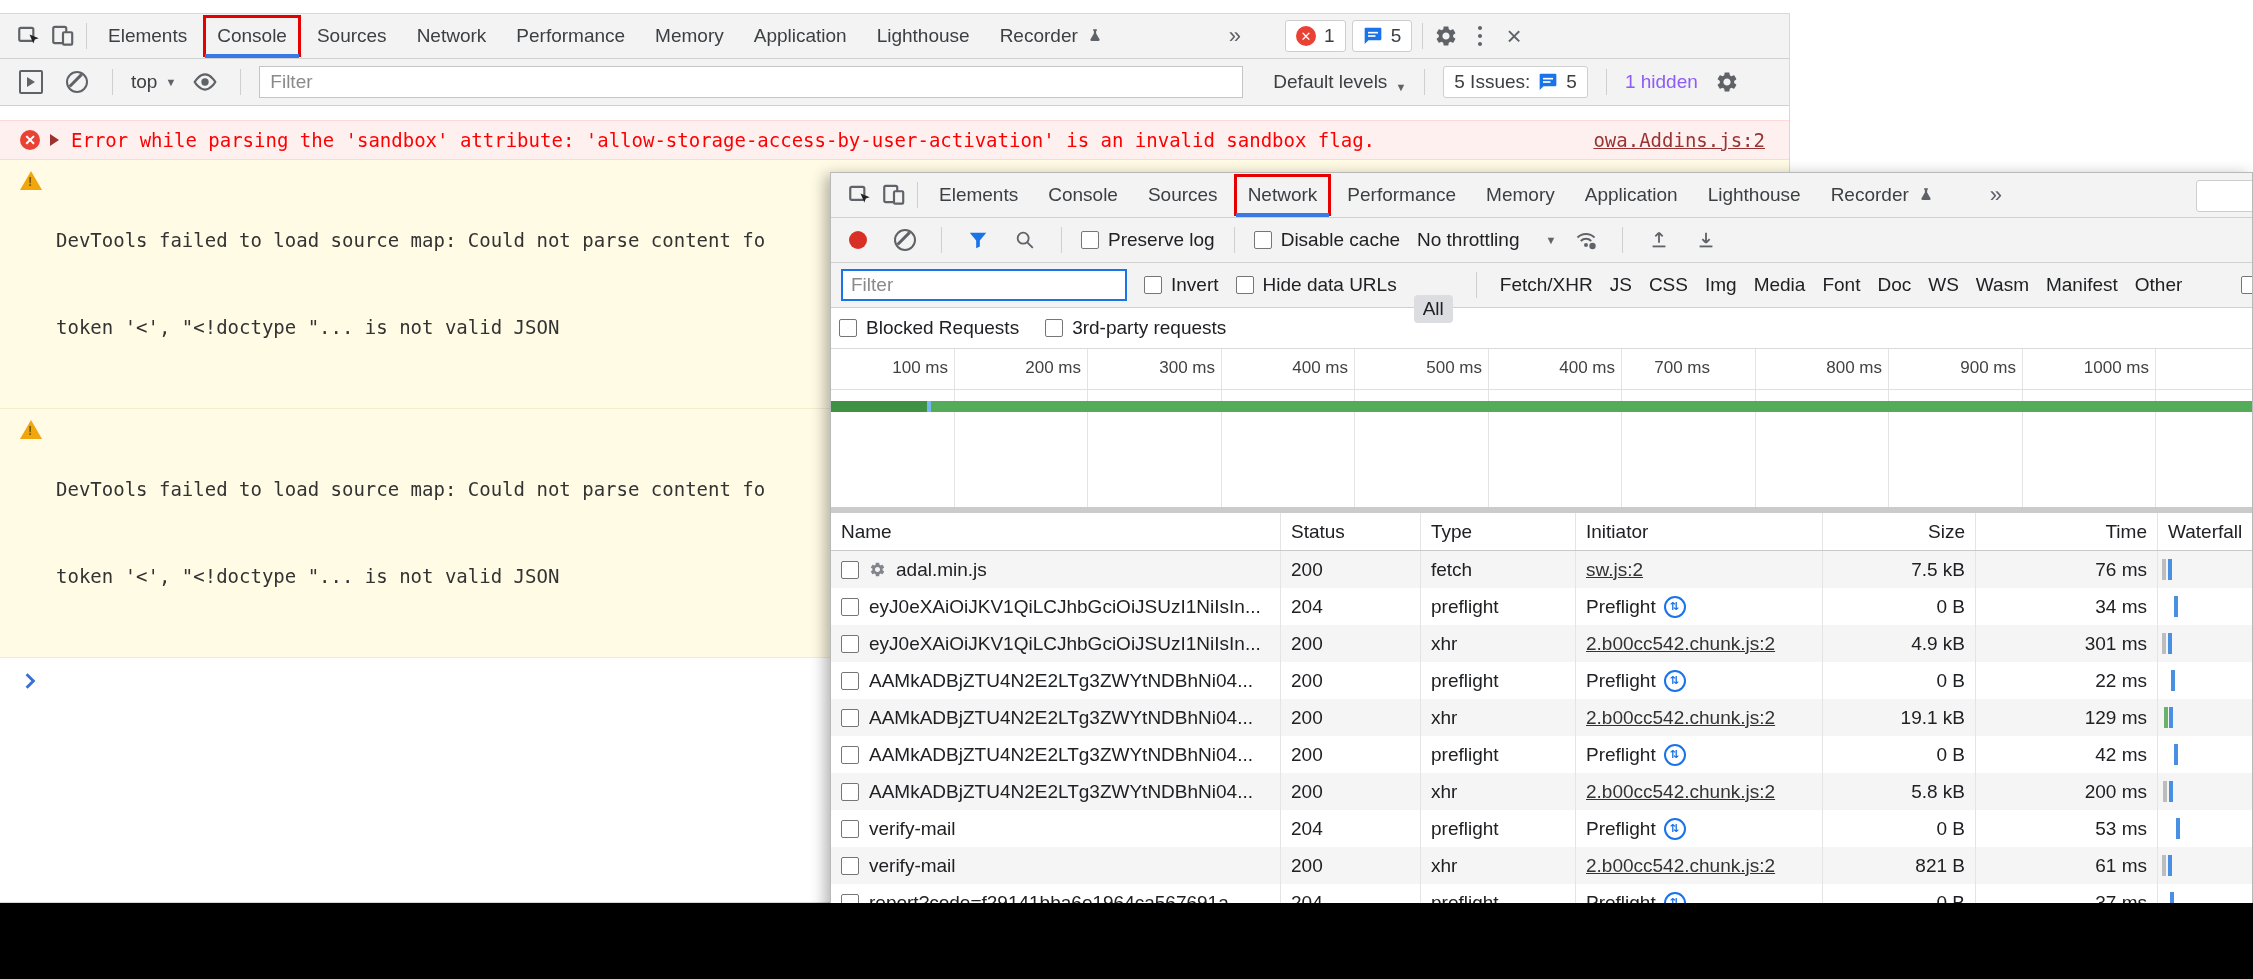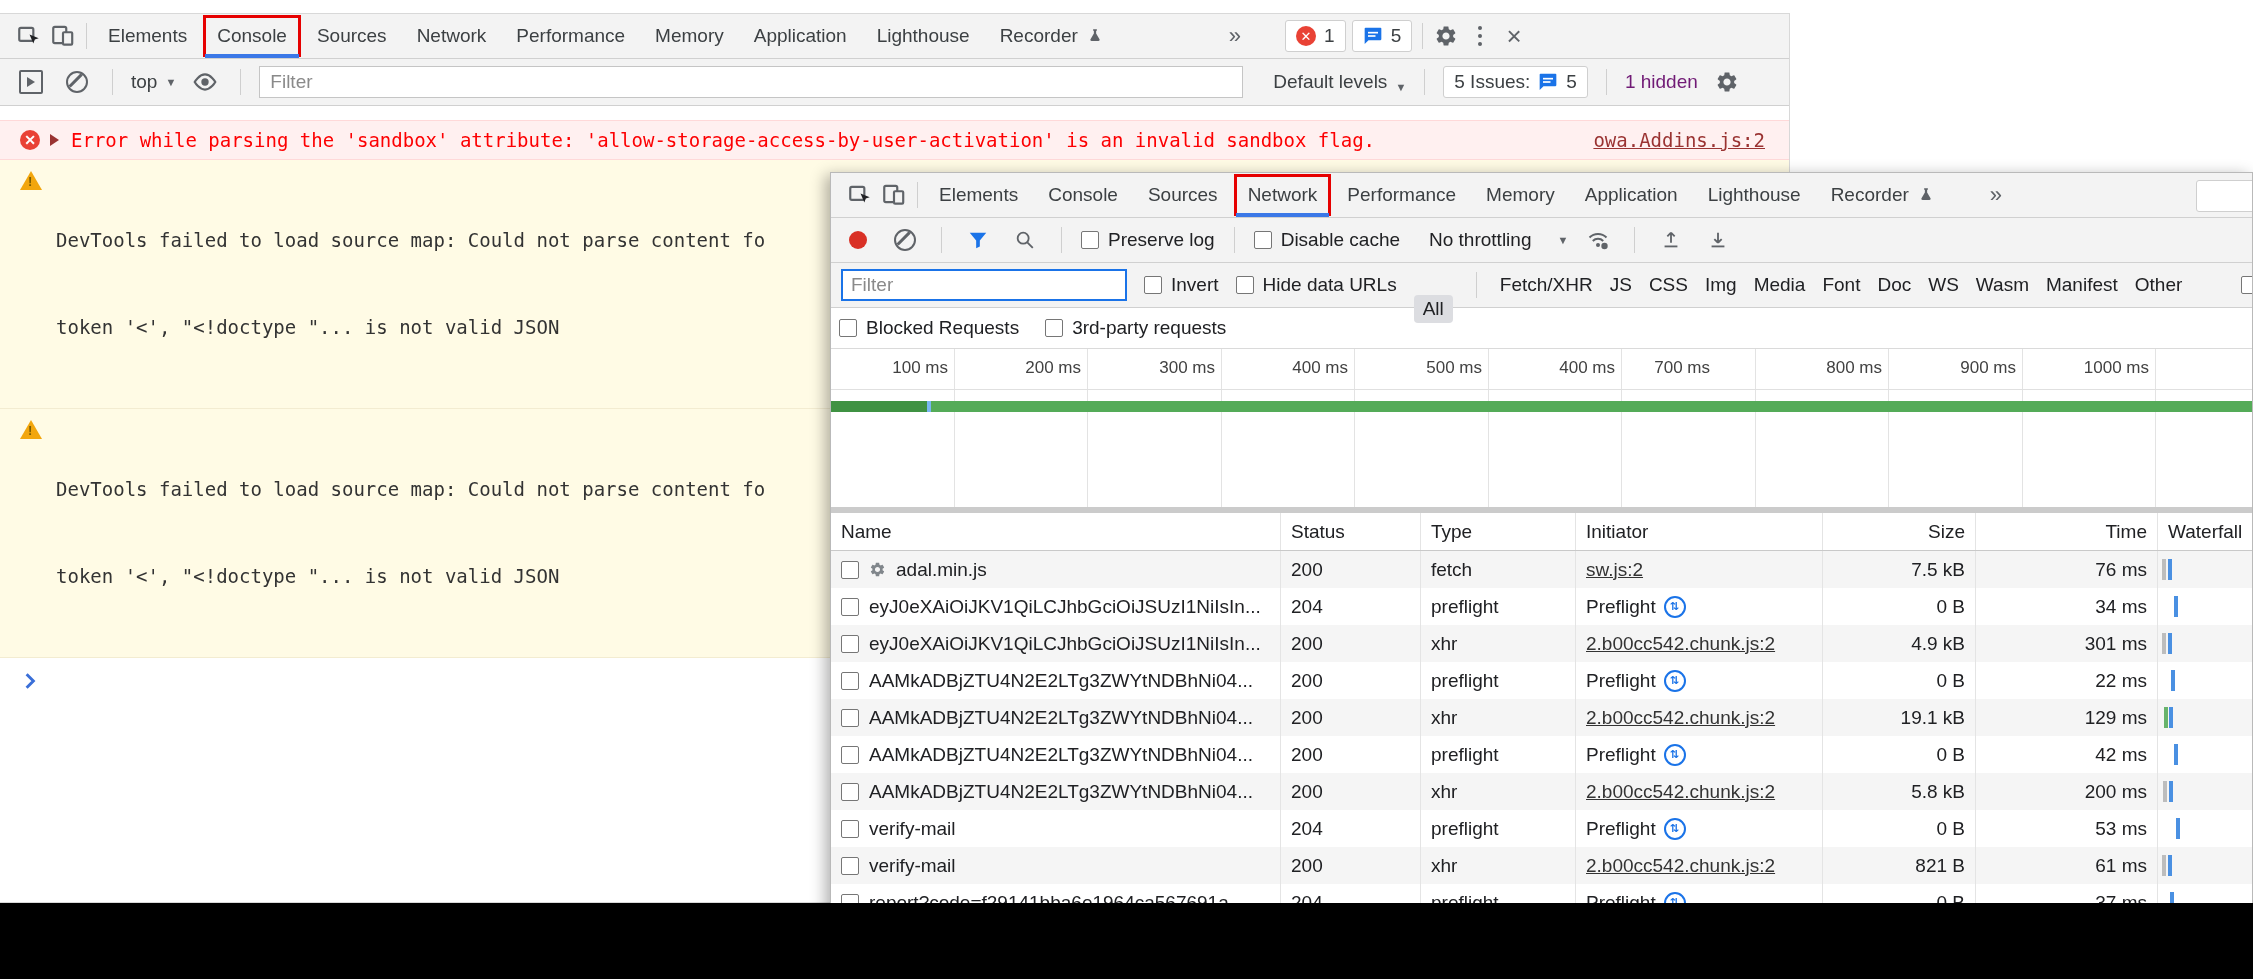--- a/index.html
+++ b/index.html
@@ -27,21 +27,21 @@
   .kebab i{width:4px;height:4px;border-radius:50%;background:#5f6368;}
   .closex{font-size:26px;color:#5f6368;line-height:1;}
   
   .ctb{height:46px;background:#f3f3f3;border-bottom:1px solid #d0d0d0;display:flex;align-items:center;
        padding:0 14px;gap:12px;font-size:19px;color:#3c4043;}
   .ctb .input{height:30px;border:1px solid #c5c5c5;background:#fff;font-size:19px;padding:0 10px;
               font-family:inherit;color:#202124;flex:1;max-width:962px;}
   .ctb .input::placeholder,.nfb .input::placeholder{color:#8a8a8a;}
   .ddl{display:flex;align-items:center;gap:8px;white-space:nowrap;}
   .caret{font-size:11px;color:#5f6368;}
-  .dim{color:#701a75;}
+  .dim{color:#8b5cf6;}
   .ban{width:18px;height:18px;border:2.5px solid #5f6368;border-radius:50%;position:relative;flex:none;}
   .ban::after{content:"";position:absolute;left:-1px;top:6px;width:17px;height:2.5px;background:#5f6368;transform:rotate(-45deg);}
   .sqplay{width:20px;height:20px;border:2px solid #5f6368;border-radius:2px;display:flex;align-items:center;justify-content:center;}
   .sqplay::after{content:"";width:0;height:0;border-left:8px solid #5f6368;border-top:5px solid transparent;border-bottom:5px solid transparent;}
   
   .msgs{font-family:"DejaVu Sans Mono","Liberation Mono",monospace;font-size:19px;margin-top:14px;}
   .mrow{display:flex;align-items:center;padding:0 24px 0 20px;box-sizing:border-box;}
   .err{height:40px;background:#fff0f0;border-top:1px solid #ffd9d9;border-bottom:1px solid #ffd9d9;color:#fd0002;}
   .err .tri{width:0;height:0;border-left:9px solid #9a3332;border-top:6px solid transparent;border-bottom:6px solid transparent;margin:0 12px 0 10px;flex:none;}
   .errlink{margin-left:auto;color:#9a3332;text-decoration:underline;white-space:nowrap;padding-left:30px;}
@@ -283,21 +283,21 @@
       <span class="vsep"></span>
       <span class="cblab">
         <span class="cb"></span>
         <span>Preserve log</span>
       </span>
       <span class="vsep"></span>
       <span class="cblab">
         <span class="cb"></span>
         <span>Disable cache</span>
       </span>
-      <span class="ddl" style="margin-left:16px;">
+      <span class="ddl" style="margin-left:4px;">
         <span>No throttling</span>
         <span class="caret" style="margin-left:18px;">▼</span>
       </span>
       <span class="icobtn">
         <svg width="24" height="24" viewBox="0 0 24 24">
             <path d="M3.5 9.5a12 12 0 0 1 17 0" fill="none" stroke="#5f6368" stroke-width="2"></path>
             <path d="M6.8 13a7.3 7.3 0 0 1 10.4 0" fill="none" stroke="#5f6368" stroke-width="2"></path>
             <circle cx="12" cy="17" r="2" fill="#5f6368"></circle>
             <circle cx="18.5" cy="18" r="3.2" fill="#5f6368"></circle>
           </svg>

